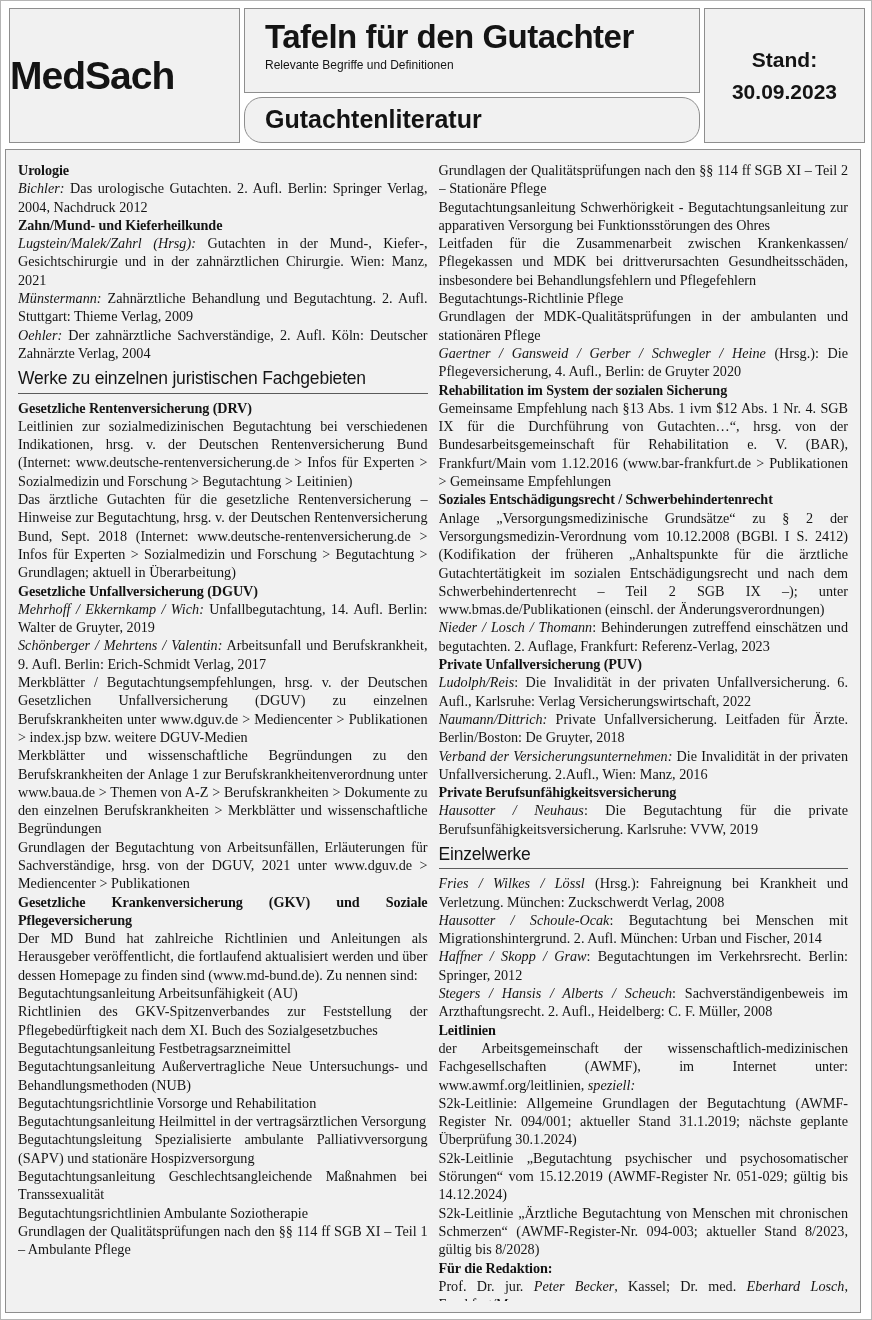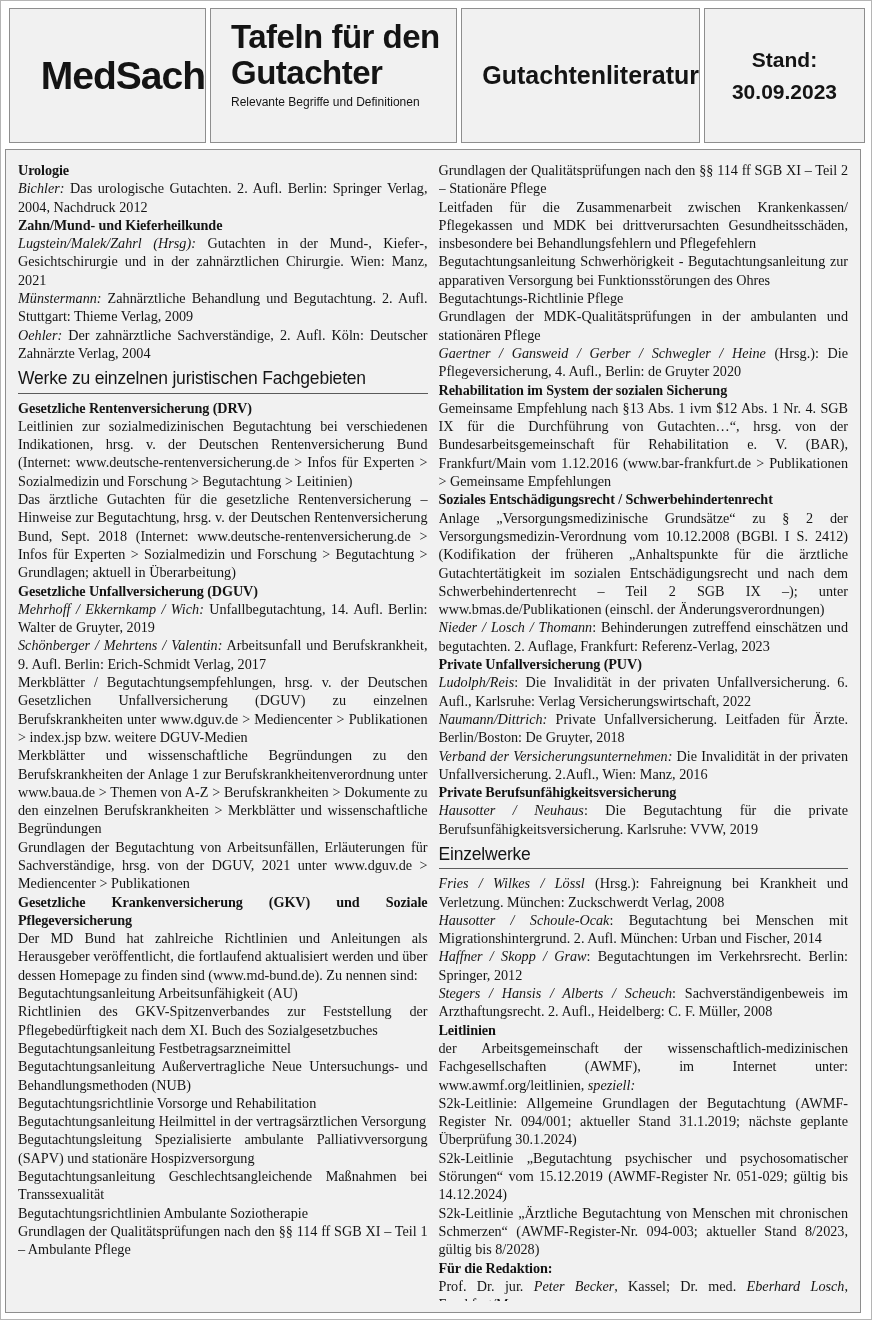--- a/index.html
+++ b/index.html
@@ -3,27 +3,27 @@
 <meta charset="utf-8">
 <style>
   html,body{margin:0;padding:0;}
   body{
     width:872px;height:1320px;position:relative;background:#ffffff;
     font-family:"Liberation Serif", serif;color:#141414;
     box-sizing:border-box;border:1px solid #b5b5b5;overflow:hidden;
   }
   .cell{background:#f1f1f1;border:1px solid #8e8e8e;box-sizing:border-box;}
   .header{position:absolute;left:8px;top:7px;width:856px;height:135px;display:flex;gap:4px;}
-  .brand-cell{width:197px;display:flex;align-items:center;justify-content:flex-end;}
+  .brand-cell{width:231px;display:flex;align-items:center;justify-content:flex-start;}
   .brand{font-family:"Liberation Sans",sans-serif;font-weight:bold;font-size:39px;letter-spacing:-1px;}
-  .mid{flex:1;display:flex;flex-direction:row;gap:4px;min-width:0;}
+  .mid{flex:1;display:flex;flex-direction:column;gap:4px;min-width:0;}
   .title-cell{flex:81;padding:10px 6px 0 20px;}
   .title{font-family:"Liberation Sans",sans-serif;font-weight:bold;font-size:33px;letter-spacing:-0.5px;line-height:1.1;}
   .subtitle{font-family:"Liberation Sans",sans-serif;font-size:12px;margin-top:3px;}
-  .section-cell{flex:49;display:flex;align-items:center;padding-left:20px;}
+  .section-cell{flex:49;display:flex;align-items:center;padding-left:20px;border-radius:18px;}
   .section-title{font-family:"Liberation Sans",sans-serif;font-weight:bold;font-size:25px;}
   .stand-cell{width:161px;display:flex;flex-direction:column;align-items:center;justify-content:center;
     font-family:"Liberation Sans",sans-serif;font-weight:bold;font-size:21px;line-height:1.5;}
   .content{position:absolute;left:4px;top:148px;width:856px;height:1164px;
     padding:11px 12px;display:flex;gap:11px;overflow:hidden;}
   .column{width:411px;font-size:14.2px;line-height:18.3px;text-align:justify;
     overflow:hidden;hyphens:auto;-webkit-hyphens:auto;}
   .para{margin:0;}
   .subhead{margin:0;font-weight:bold;letter-spacing:-0.1px;}
   .section-heading{font-family:"Liberation Sans",sans-serif;font-weight:normal;font-size:17.5px;
@@ -78,22 +78,22 @@
       <p class="para"><span>Begutachtungsanleitung Außervertragliche Neue Untersuchungs- und Behandlungsmethoden (NUB)</span></p>
       <p class="para"><span>Begutachtungsrichtlinie Vorsorge und Rehabilitation</span></p>
       <p class="para"><span>Begutachtungsanleitung Heilmittel in der vertragsärztlichen Versorgung</span></p>
       <p class="para"><span>Begutachtungsleitung Spezialisierte ambulante Palliativversorgung (SAPV) und stationäre Hospizversorgung</span></p>
       <p class="para"><span>Begutachtungsanleitung Geschlechtsangleichende Maßnahmen bei Transsexualität</span></p>
       <p class="para"><span>Begutachtungsrichtlinien Ambulante Soziotherapie</span></p>
       <p class="para"><span>Grundlagen der Qualitätsprüfungen nach den §§ 114 ff SGB XI – Teil 1 – Ambulante Pflege</span></p>
     </div>
   <div class="column" lang="de">
       <p class="para"><span>Grundlagen der Qualitätsprüfungen nach den §§ 114 ff SGB XI – Teil 2 – Stationäre Pflege</span></p>
+      <p class="para"><span>Begutachtungsanleitung Schwerhörigkeit - Begutachtungsanleitung zur apparativen Versorgung bei Funktionsstörungen des Ohres</span></p>
       <p class="para"><span>Leitfaden für die Zusammenarbeit zwischen Krankenkassen/ Pflegekassen und MDK bei drittverursachten Gesundheitsschäden, insbesondere bei Behandlungsfehlern und Pflegefehlern</span></p>
-      <p class="para"><span>Begutachtungsanleitung Schwerhörigkeit - Begutachtungsanleitung zur apparativen Versorgung bei Funktionsstörungen des Ohres</span></p>
       <p class="para"><span>Begutachtungs-Richtlinie Pflege</span></p>
       <p class="para"><span>Grundlagen der MDK-Qualitätsprüfungen in der ambulanten und stationären Pflege</span></p>
       <p class="para"><span class="it">Gaertner / Gansweid / Gerber / Schwegler / Heine</span><span> (Hrsg.): Die Pflegeversicherung, 4. Aufl., Berlin: de Gruyter 2020</span></p>
       <p class="subhead"><span>Rehabilitation im System der sozialen Sicherung</span></p>
       <p class="para"><span>Gemeinsame Empfehlung nach §13 Abs. 1 ivm $12 Abs. 1 Nr. 4. SGB IX für die Durchführung von Gutachten…“, hrsg. von der Bundesarbeitsgemeinschaft für Rehabilitation e. V. (BAR), Frankfurt/Main vom 1.12.2016 (www.bar-frankfurt.de &gt; Publikationen &gt; Gemeinsame Empfehlungen</span></p>
       <p class="subhead"><span>Soziales Entschädigungsrecht / Schwerbehindertenrecht</span></p>
       <p class="para"><span>Anlage „Versorgungsmedizinische Grundsätze“ zu § 2 der Versorgungsmedizin-Verordnung vom 10.12.2008 (BGBl. I S. 2412) (Kodifikation der früheren „Anhaltspunkte für die ärztliche Gutachtertätigkeit im sozialen Entschädigungsrecht und nach dem Schwerbehindertenrecht – Teil 2 SGB IX –); unter www.bmas.de/Publikationen (einschl. der Änderungsverordnungen)</span></p>
       <p class="para"><span class="it">Nieder / Losch / Thomann</span><span>: Behinderungen zutreffend einschätzen und begutachten. 2. Auflage, Frankfurt: Referenz-Verlag, 2023</span></p>
       <p class="subhead"><span>Private Unfallversicherung (PUV)</span></p>
       <p class="para"><span class="it">Ludolph/Reis</span><span>: Die Invalidität in der privaten Unfallversicherung. 6. Aufl., Karlsruhe: Verlag Versicherungswirtschaft, 2022</span></p>

